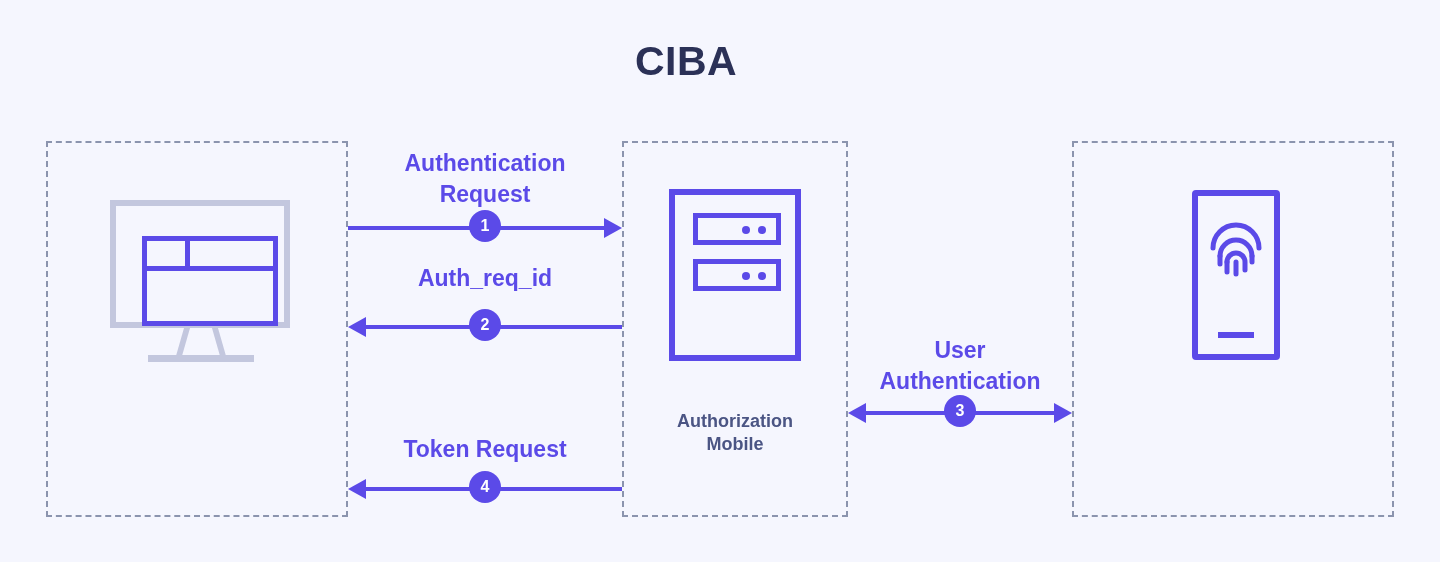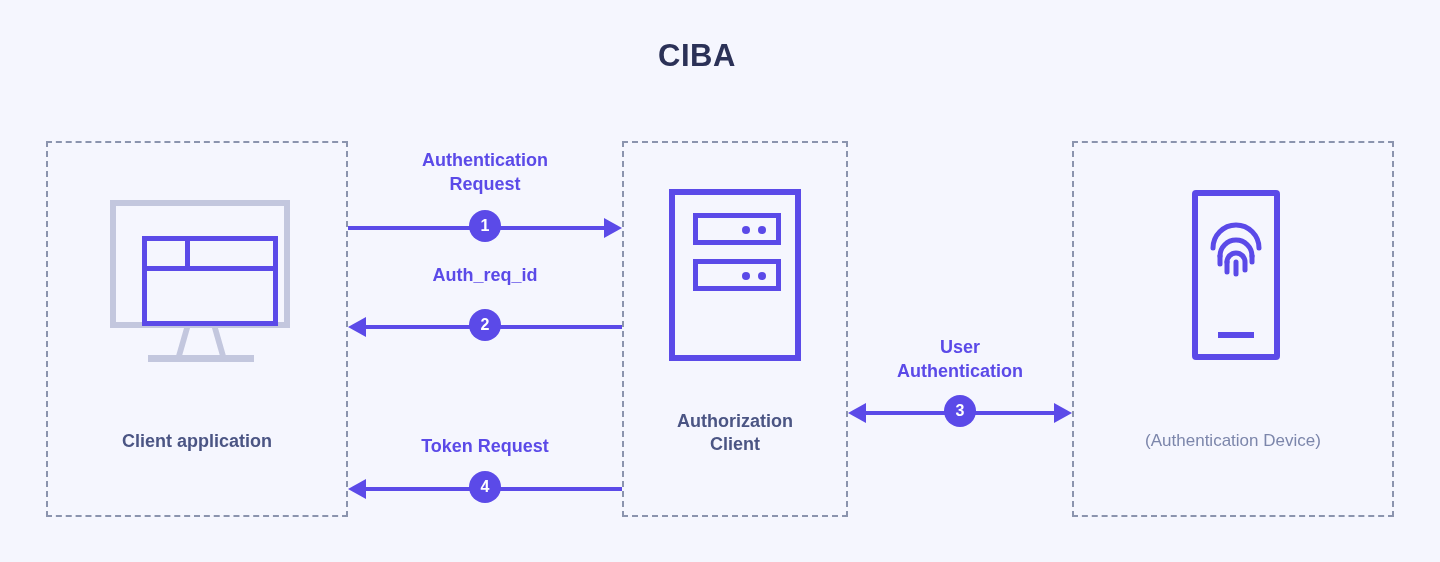--- a/index.html
+++ b/index.html
@@ -15,25 +15,25 @@
   }
   .canvas {
     position: relative;
     width: 1440px;
     height: 562px;
   }
 
   
   .diagram-title {
     position: absolute;
-    left: 11px;
+    left: 0;
     top: 38px;
     width: 1372px;
     text-align: center;
-    font-size: 31px;
+    font-size: 41px;
     font-weight: bold;
     color: #2b3157;
     letter-spacing: 0.5px;
   }
 
   
   .zone {
     position: absolute;
     border: 2px dashed #8b94ae;
     box-sizing: border-box;
@@ -213,21 +213,21 @@
     background: #5b4ae8;
     color: #ffffff;
     font-size: 16px;
     font-weight: bold;
     line-height: 32px;
     text-align: center;
   }
   .flow-label {
     position: absolute;
     text-align: center;
-    font-size: 18px;
+    font-size: 23px;
     font-weight: bold;
     color: #5b4ae8;
     line-height: 1.35;
     white-space: pre-line;
   }
 
   
   .flow-1 { left: 348px; top: 226px; width: 274px; }
   .flow-1 .flow-line { left: 0; width: 256px; }
   .flow-1 .arrowhead { left: 256px; }
@@ -271,60 +271,58 @@
         <div class="monitor-screen-divider-h"></div>
         <div class="monitor-screen-divider-v"></div>
       </div>
     </div>
     <div class="monitor-neck-left"></div>
     <div class="monitor-neck-right"></div>
     <div class="monitor-base"></div>
   </div>
 
   <div class="zone-caption cap-client">
-    <span class="caption-main">Client application</span>
   </div>
 
   <div class="zone zone-server"></div>
 
   <div class="server">
     <div class="server-bay server-bay-1">
       <div class="server-dot server-dot-a"></div>
       <div class="server-dot server-dot-b"></div>
     </div>
     <div class="server-bay server-bay-2">
       <div class="server-dot server-dot-a"></div>
       <div class="server-dot server-dot-b"></div>
     </div>
   </div>
 
   <div class="zone-caption cap-server">
     <span class="caption-main">Authorization</span>
-    <span class="caption-main">Client</span>
+    <span class="caption-main">Mobile</span>
   </div>
 
   <div class="zone zone-mobile"></div>
 
   <div class="mobile">
     <svg class="fingerprint" width="62" height="62" viewBox="0 0 62 62">
       <g fill="none" stroke="#5b4ae8" stroke-width="5" stroke-linecap="round">
         <path d="M8 30 A23 23 0 0 1 54 30"></path>
         <path d="M15 38 A16 16 0 0 1 47 38"></path>
         <path d="M15 38 L15 46"></path>
         <path d="M47 38 L47 44"></path>
         <path d="M22 44 A9 9 0 0 1 40 44 L40 52"></path>
         <path d="M22 44 L22 54"></path>
         <path d="M31 44 L31 56"></path>
       </g>
     </svg>
     <div class="mobile-home-bar"></div>
   </div>
 
   <div class="zone-caption cap-mobile">
-    <span class="caption-sub">(Authentication Device)</span>
   </div>
 
   <div class="flow-label lbl-1">Authentication
 Request</div>
   <div class="flow flow-1">
     <div class="flow-line"></div>
     <div class="arrowhead arrowhead-right"></div>
     <div class="step-badge">1</div>
   </div>
 

